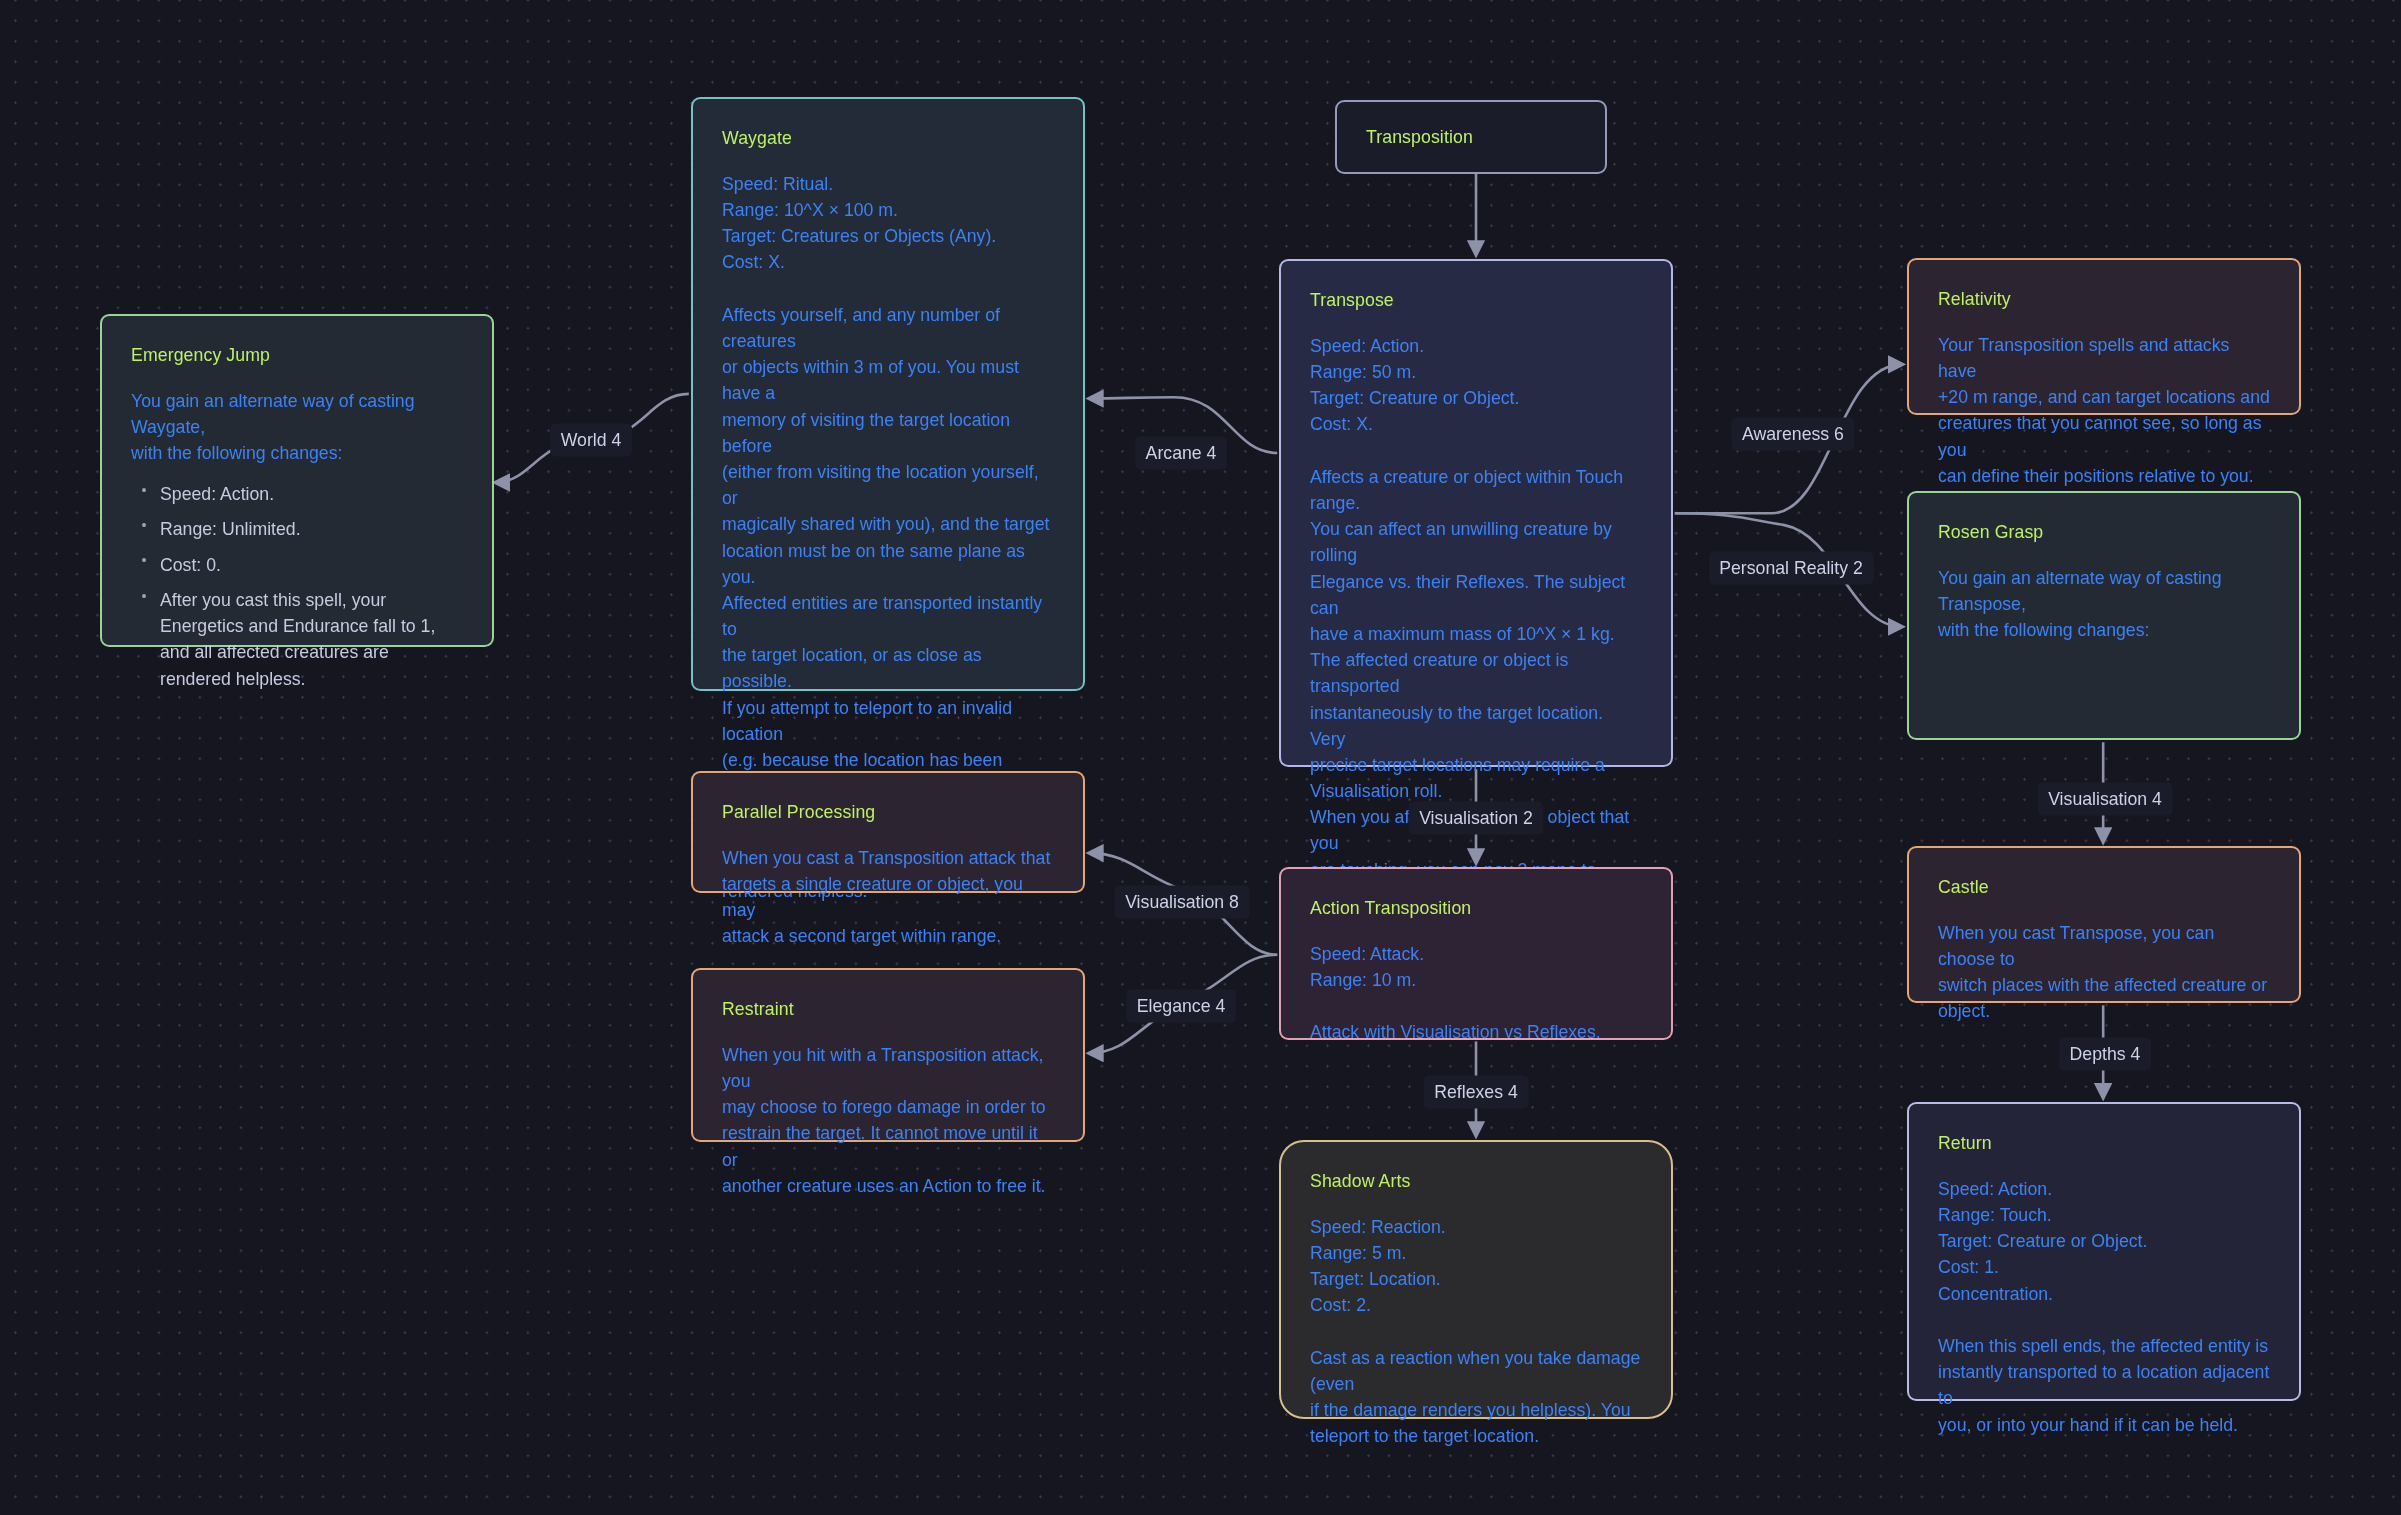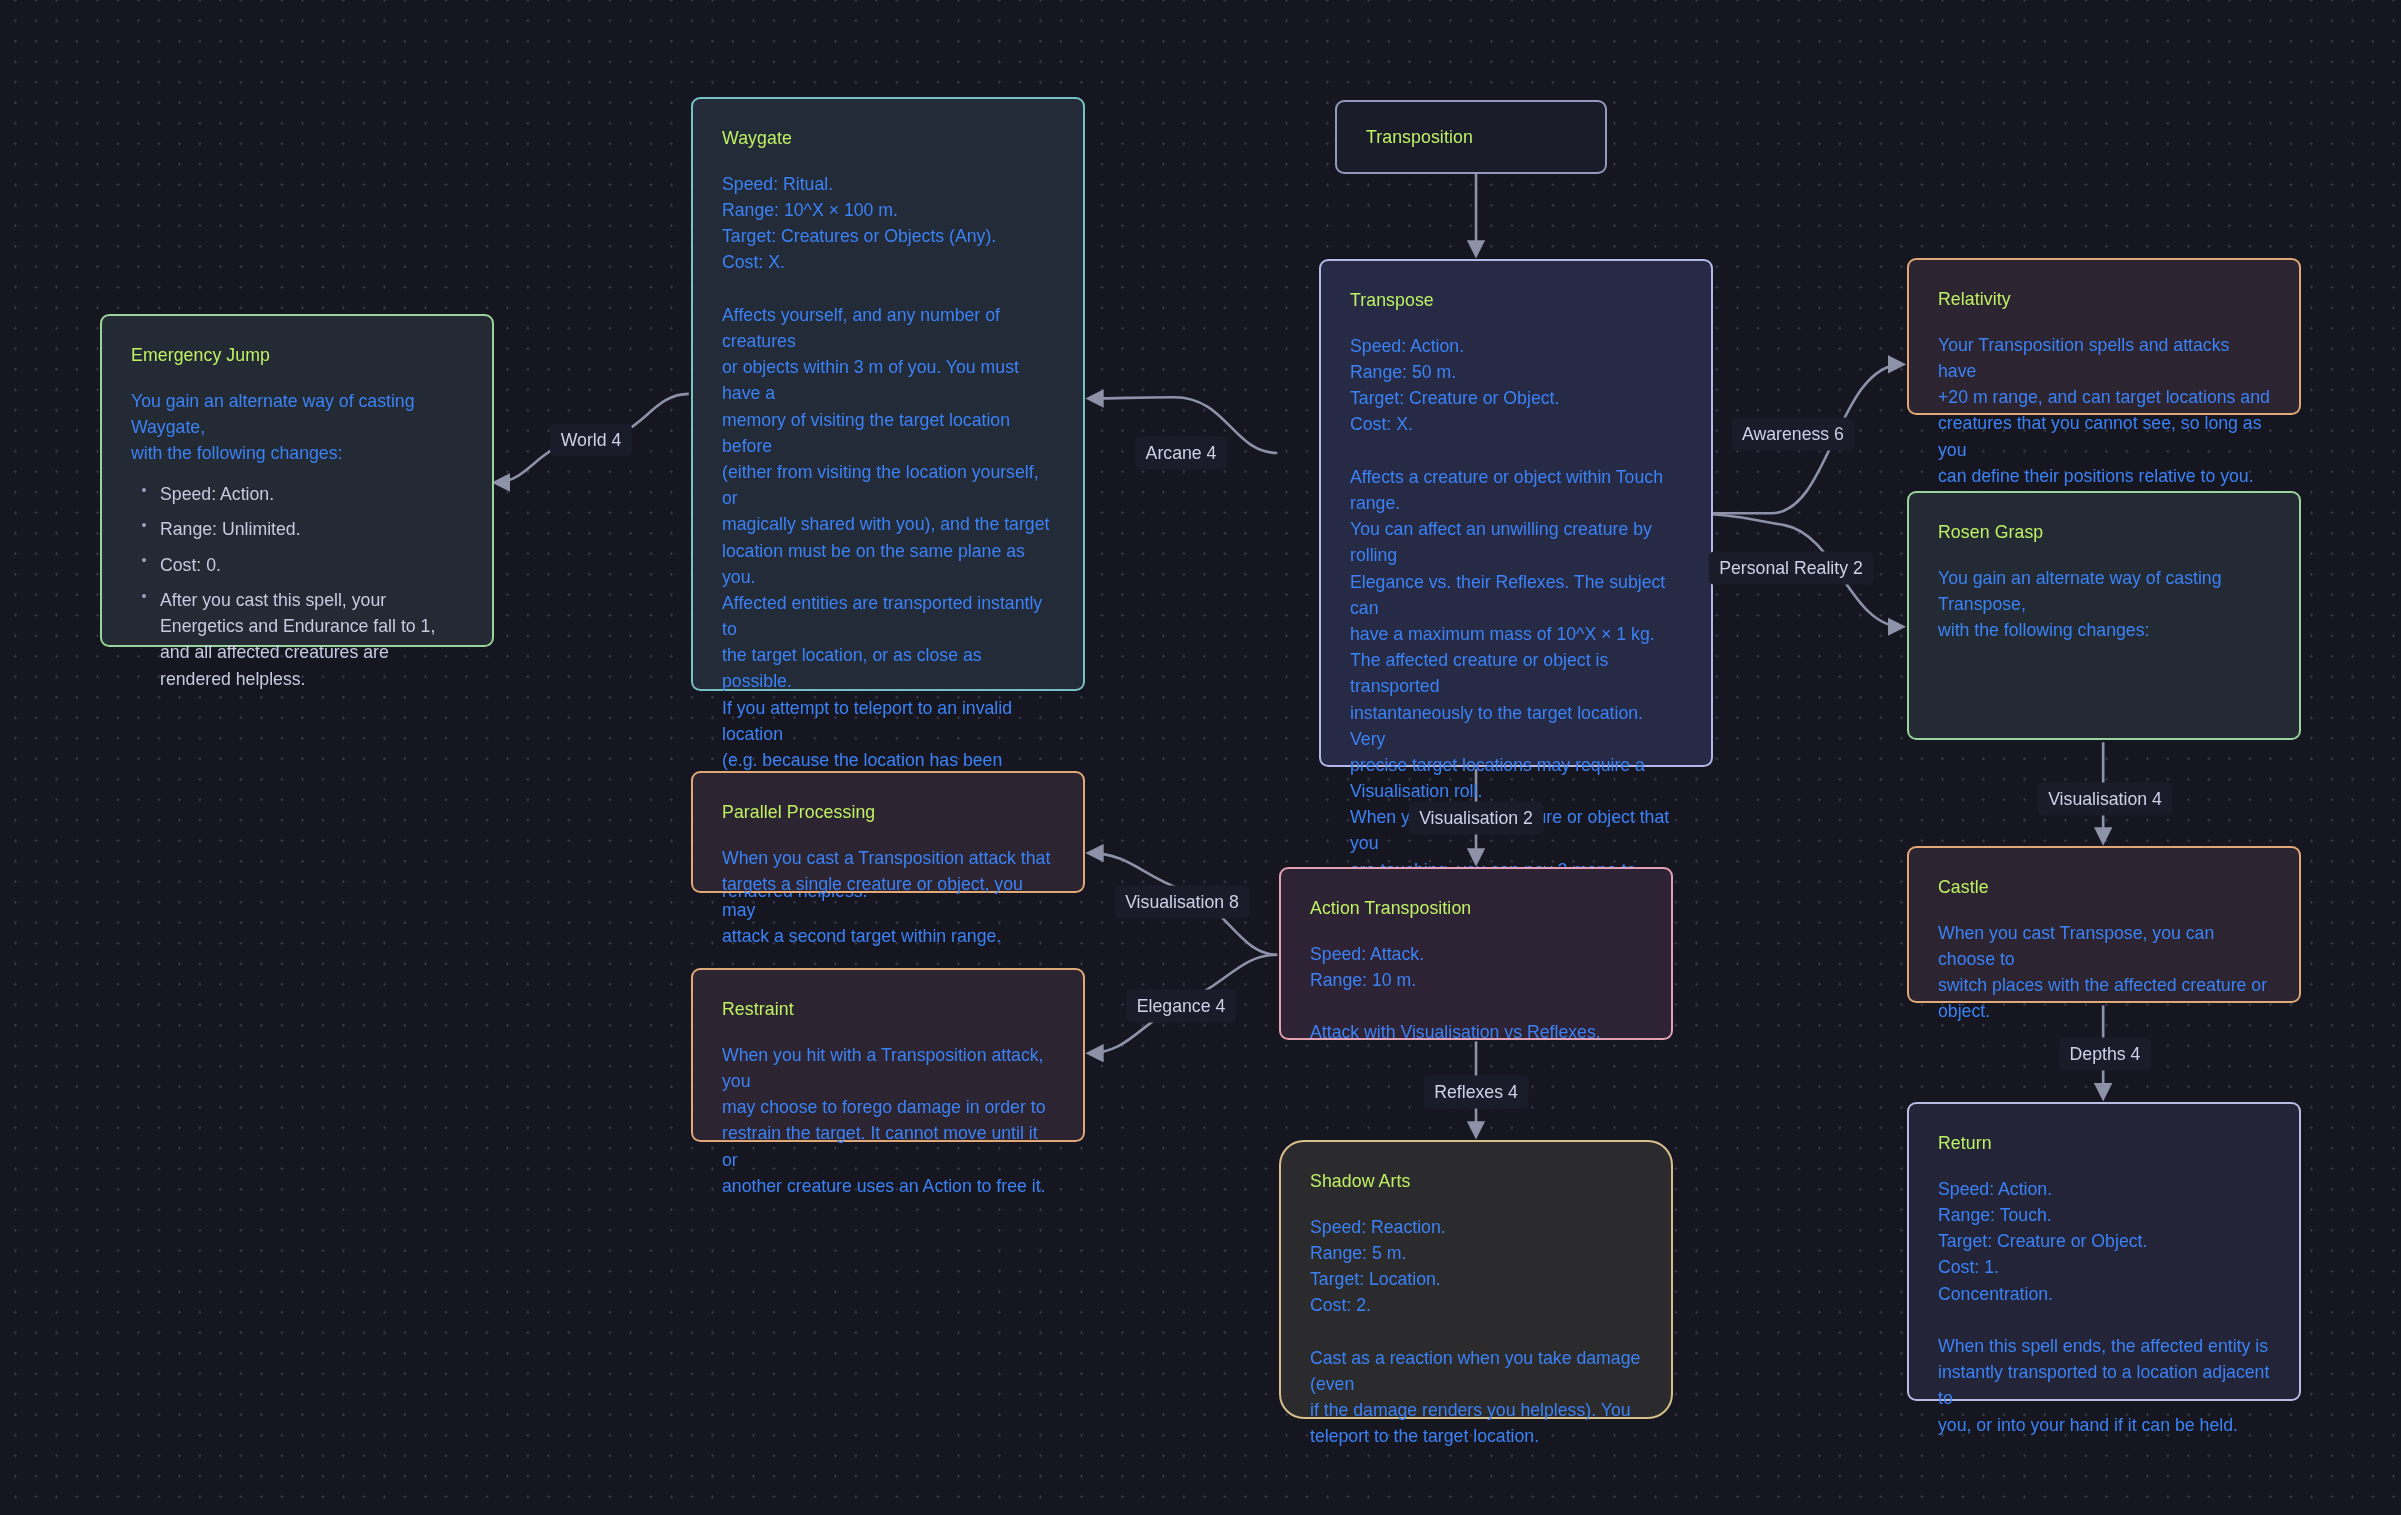--- a/index.html
+++ b/index.html
@@ -42,21 +42,21 @@
   .node ul li::before {
     content: "\2022";
     position: absolute; left: -18.4px; top: -1.3px;
     color: #9ba0bd; font-size: 14.4px;
   }
   .node.root { padding: 22px 29px; }
   .node.root .title { margin-bottom: 0; }
 
   
   .n-grey   { border-color: #9499bd; background: #1b1c29; }
-  .n-violet { border-color: #b3b8e8; background: #262a44; margin-left: 40px; }
+  .n-violet { border-color: #b3b8e8; background: #262a44; }
   .n-teal   { border-color: #74c2c4; background: #232a38; }
   .n-green  { border-color: #9ad49a; background: #232a33; }
   .n-orange { border-color: #e0a777; background: #2c2430; }
   .n-pink   { border-color: #e2a0b4; background: #2e2334; }
   .n-gold   { border-color: #d8c08c; background: #2b2a2c; }
   .n-lav    { border-color: #b8bce4; background: #232438; }
 
   .edge-label {
     position: absolute;
     transform: translate(-50%, -50%);

